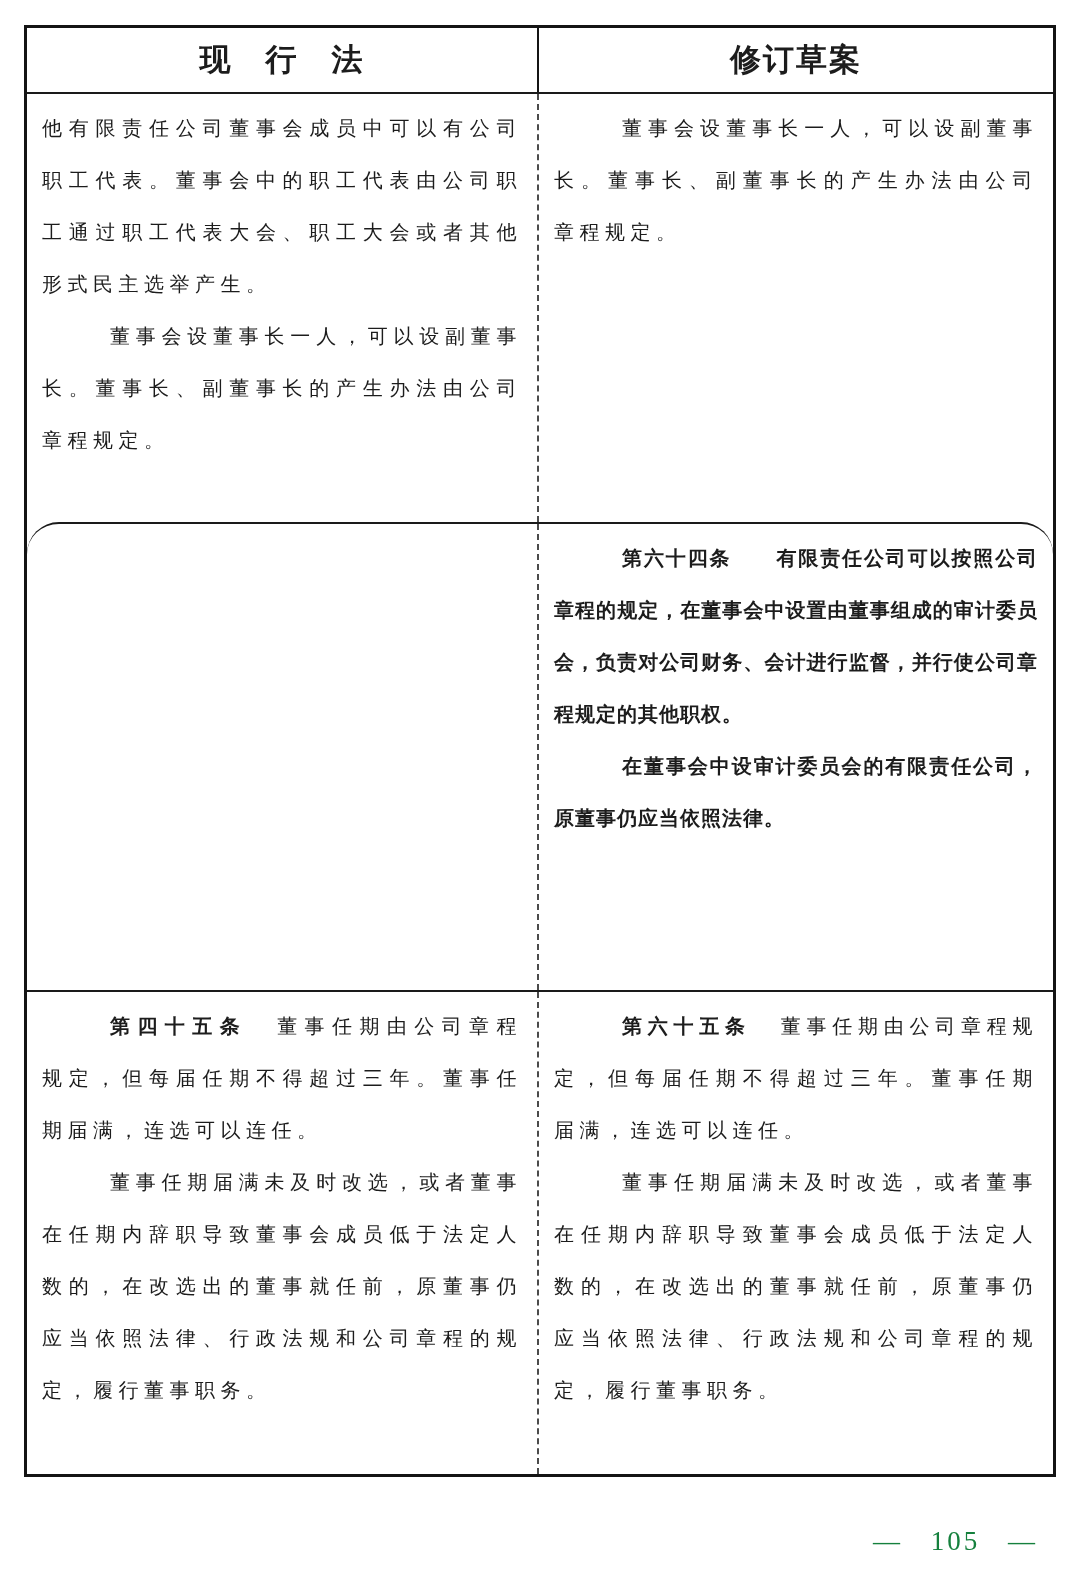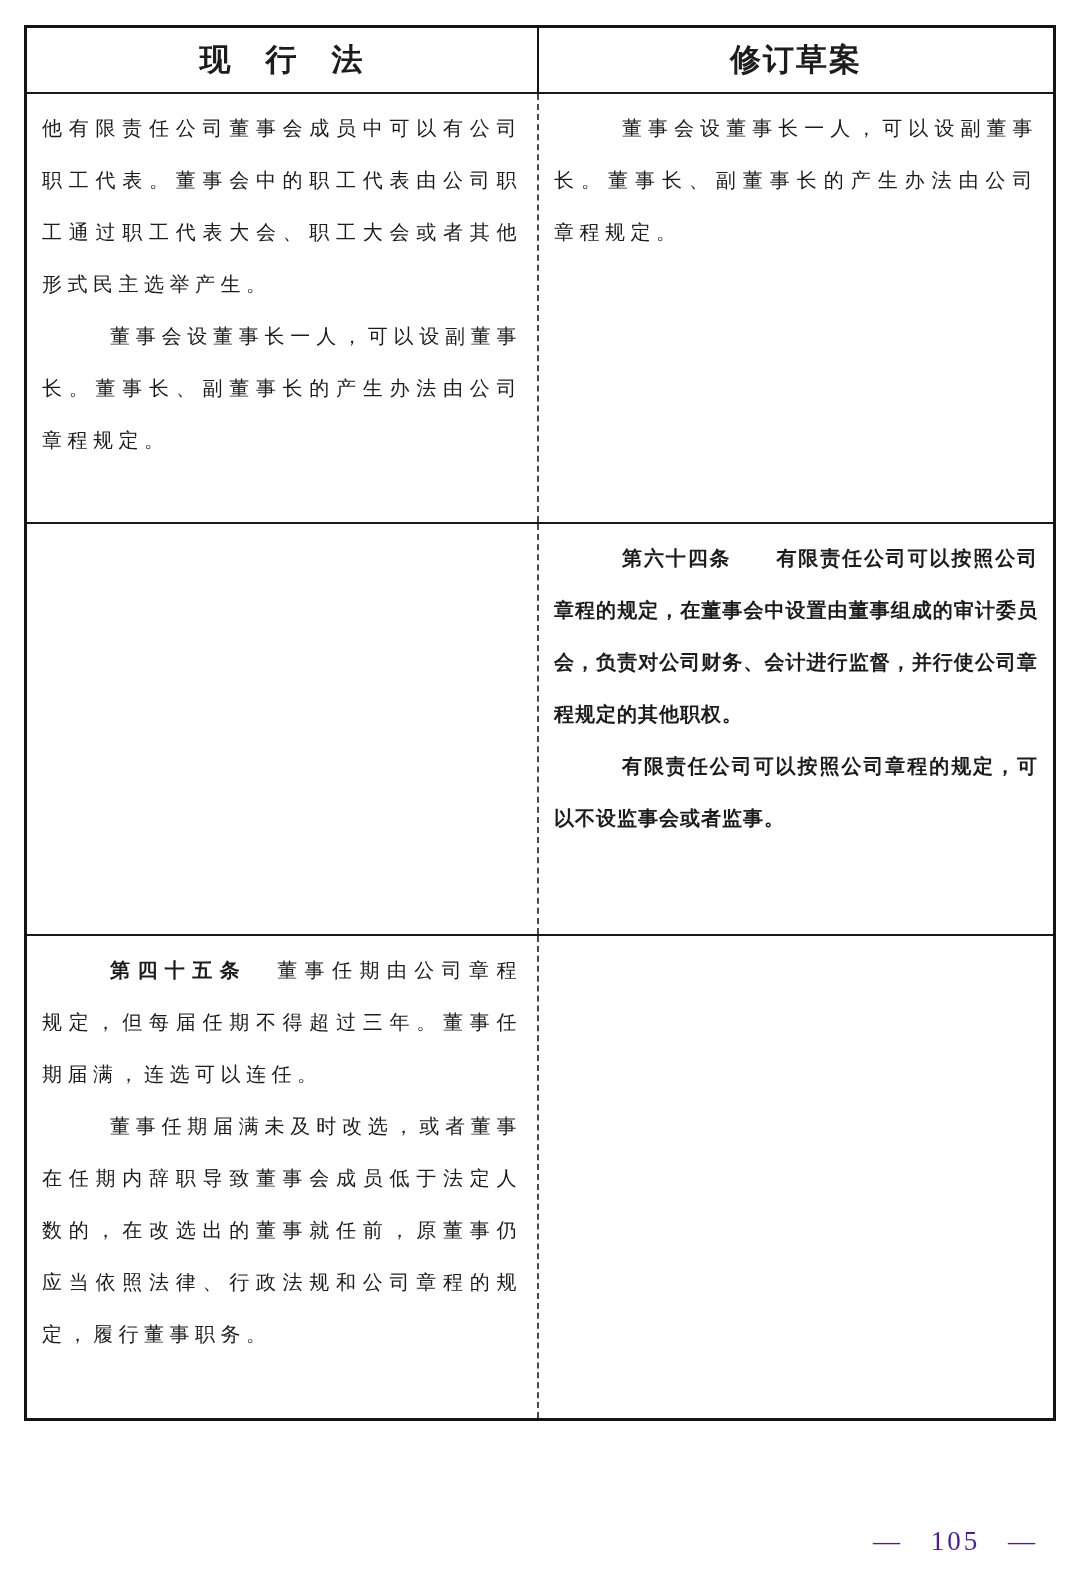--- a/index.html
+++ b/index.html
@@ -39,21 +39,21 @@
     display: flex; align-items: center; justify-content: center;
     padding: 0;
     font-family: "Liberation Sans", "DejaVu Sans", sans-serif;
     font-weight: 700;
     font-size: 31px;
     letter-spacing: 2px;
   }
   .t-row.header-row .cell.left-col { border-right: 2px solid #141414; }
 
   .t-row.row-1 { height: 430px; }
-  .t-row.row-2 { height: 412px; }
+  .t-row.row-2 { height: 468px; border-radius: 32px; }
   .t-row.row-3 { height: 484px; }
 
   .p {
     margin: 0;
     font-size: 20px;
     line-height: 52px;
     letter-spacing: 5.5px;
     text-align: justify;
     text-justify: inter-character;
     text-indent: 68px;
@@ -71,21 +71,21 @@
   }
   .p.new-provision .lead { margin-right: 45px; }
 
   .page-footer {
     position: absolute;
     top: 1526px;
     right: 42px;
     font-size: 27px;
     letter-spacing: 3px;
     word-spacing: 18px;
-    color: #4c1d95;
+    color: #15803d;
   }
 </style>
 </head>
 <body>
 
 <div class="page">
 
   <div class="law-table">
 
     <div class="t-row header-row">
@@ -106,28 +106,34 @@
         <p class="p">董事会设董事长一人，可以设副董事长。董事长、副董事长的产生办法由公司章程规定。</p>
       </div>
     </div>
 
     <div class="t-row row-2">
       <div class="cell left-col"></div>
       <div class="cell">
         <p class="p new-provision">
           <span class="lead">第六十四条</span><span>有限责任公司可以按照公司章程的规定，在董事会中设置由董事组成的审计委员会，负责对公司财务、会计进行监督，并行使公司章程规定的其他职权。</span>
         </p>
-        <p class="p new-provision">有限责任公司可以按照公司章程的规定，可以不设监事会或者监事。</p>
+        <p class="p new-provision">在董事会中设审计委员会的有限责任公司，原董事仍应当依照法律。</p>
       </div>
     </div>
 
     <div class="t-row row-3">
       <div class="cell left-col">
         <p class="p">
           <span class="lead">第四十五条</span><span>董事任期由公司章程规定，但每届任期不得超过三年。董事任期届满，连选可以连任。</span>
+        </p>
+        <p class="p">董事任期届满未及时改选，或者董事在任期内辞职导致董事会成员低于法定人数的，在改选出的董事就任前，原董事仍应当依照法律、行政法规和公司章程的规定，履行董事职务。</p>
+      </div>
+      <div class="cell">
+        <p class="p">
+          <span class="lead">第六十五条</span><span>董事任期由公司章程规定，但每届任期不得超过三年。董事任期届满，连选可以连任。</span>
         </p>
         <p class="p">董事任期届满未及时改选，或者董事在任期内辞职导致董事会成员低于法定人数的，在改选出的董事就任前，原董事仍应当依照法律、行政法规和公司章程的规定，履行董事职务。</p>
       </div>
     </div>
 
   </div>
 
   <div class="page-footer">— 105 —</div>
 
 </div>

